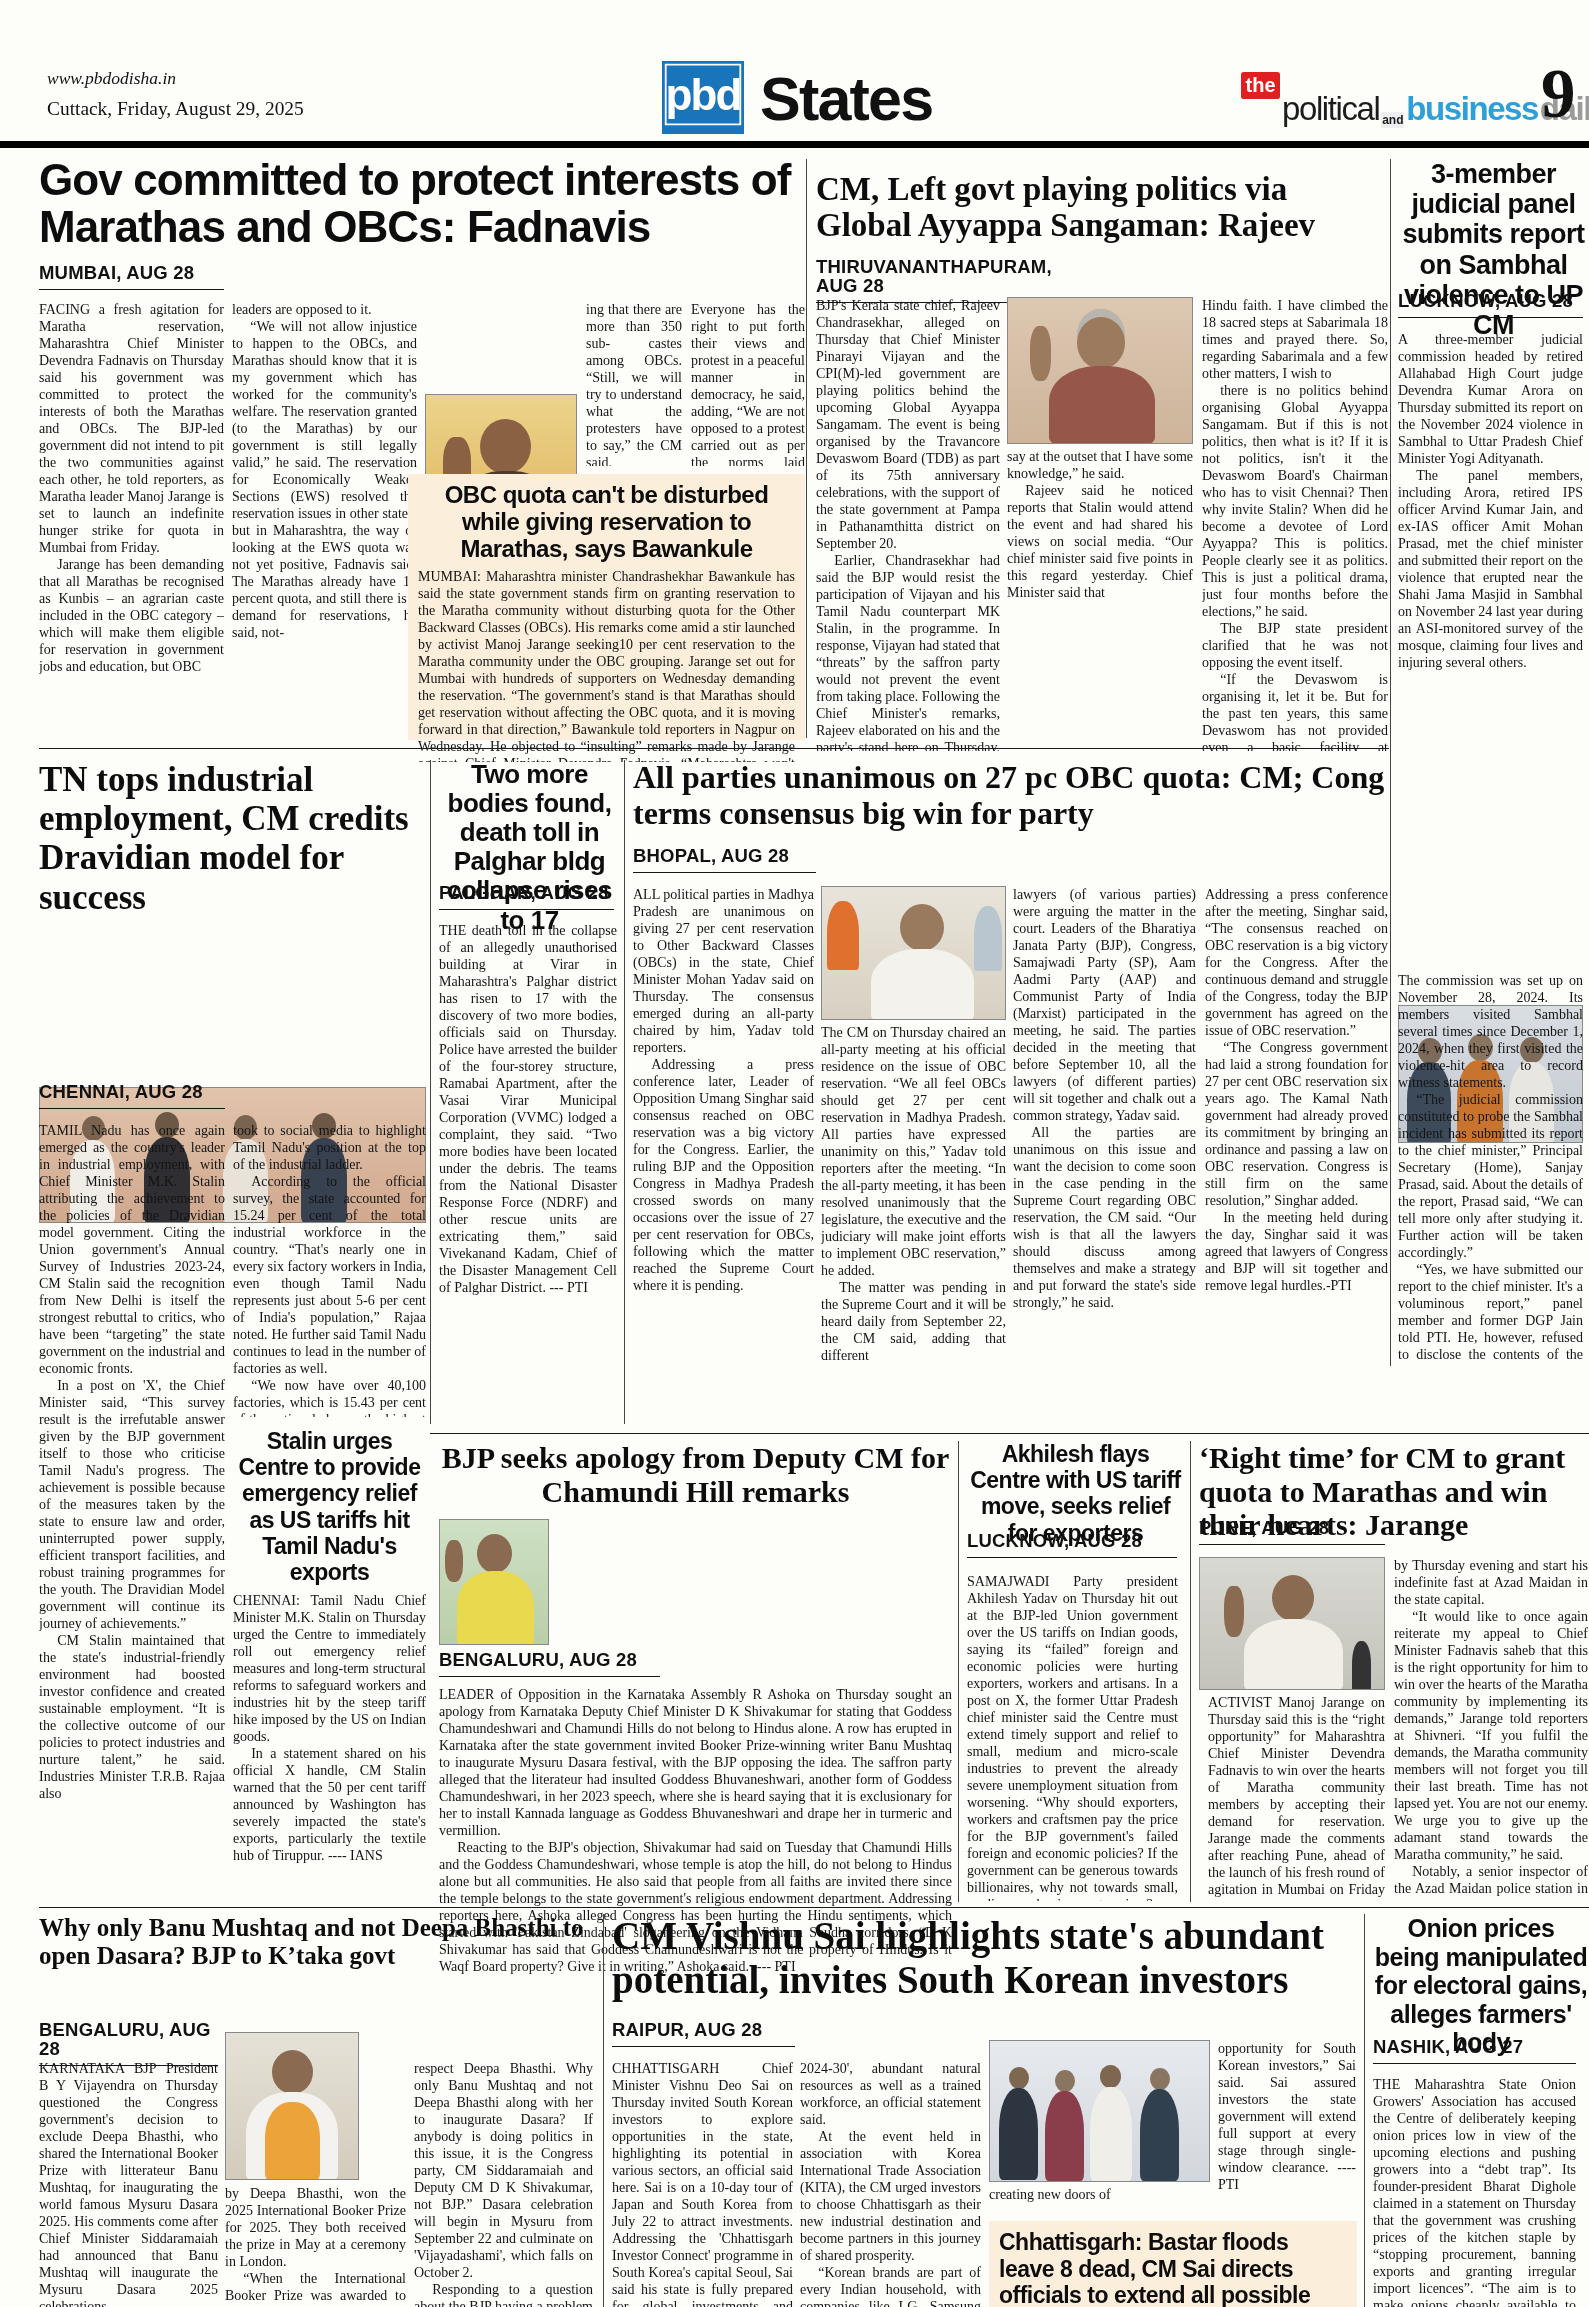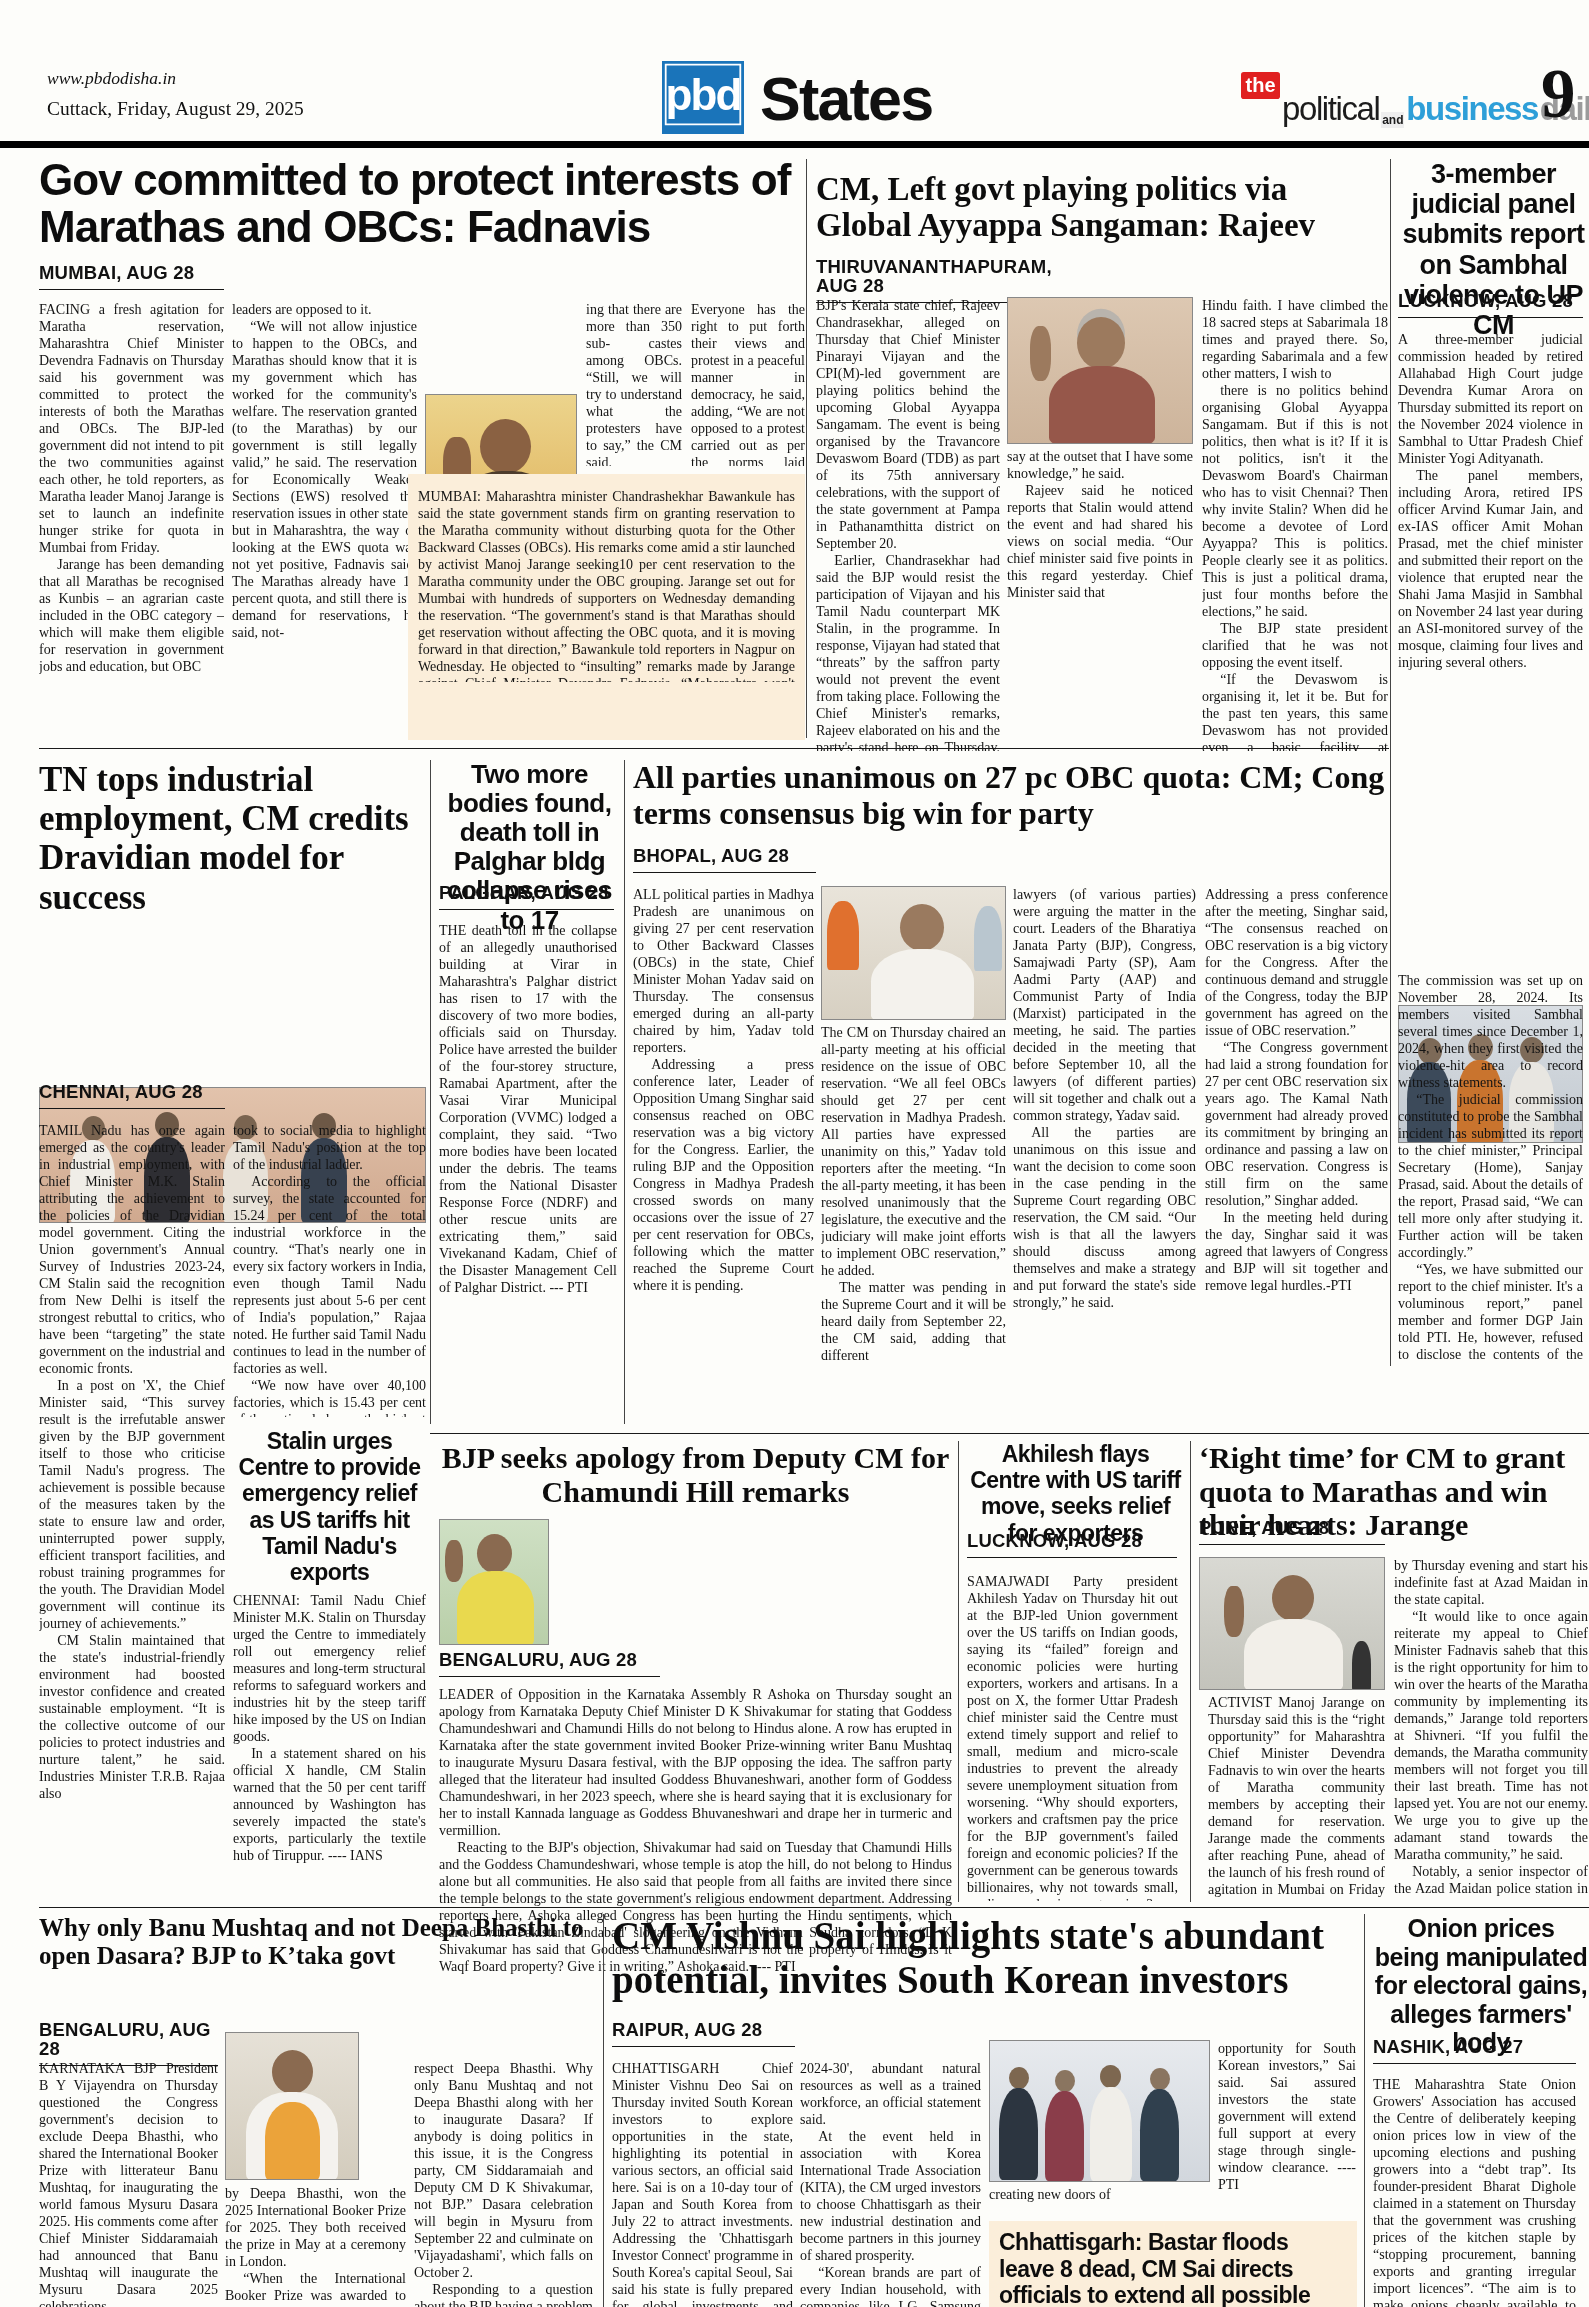--- a/index.html
+++ b/index.html
@@ -83,20 +83,21 @@
       <div class="p-arm" style="left:16.6px; top:42px; width:28px; height:60px; background:#8a6142;"></div>
     </div>
     <div class="body-text abs" style="left:547px; top:144px; width:96px; height:165px;">
         <p>ing that there are more than 350 sub- castes among OBCs. “Still, we will try to understand what the protesters have to say,” the CM said.</p>
       </div>
     <div class="body-text abs" style="left:652px; top:144px; width:114px; height:165px;">
         <p>Everyone has the right to put forth their views and protest in a peaceful manner in democracy, he said, adding, “We are not opposed to a protest carried out as per the norms laid down by the high court. ---- PTI</p>
       </div>
 
     <div class="cream boxpad abs" style="left:369px; top:317px; width:397px; height:266px;">
+      <div class="hl-sans" style="font-size:24px; line-height:1.12; text-align:center;">OBC quota can't be disturbed while giving reservation to Marathas, says Bawankule</div>
       <div class="body-text" style="height:194px; margin-top:5.5px;">
           <p>MUMBAI: Maharashtra minister Chandrashekhar Bawankule has said the state government stands firm on granting reservation to the Maratha community without disturbing quota for the Other Backward Classes (OBCs). His remarks come amid a stir launched by activist Manoj Jarange seeking10 per cent reservation to the Maratha community under the OBC grouping. Jarange set out for Mumbai with hundreds of supporters on Wednesday demanding the reservation. “The government's stand is that Marathas should get reservation without affecting the OBC quota, and it is moving forward in that direction,” Bawankule told reporters in Nagpur on Wednesday. He objected to “insulting” remarks made by Jarange against Chief Minister Devendra Fadnavis. “Maharashtra won't tolerate the insult of Fadnavis. --- PTI</p>
         </div>
     </div>
   </div>
 
   <div class="abs vrule" style="left:806px; top:159px; height:579px;"></div>
   <div class="abs" style="left:816px; top:171px; width:572px; height:581px;">
     <div class="hl-serif" style="font-size:33px; line-height:1.1;">CM, Left govt playing politics via Global Ayyappa Sangaman: Rajeev</div>
     <div class="dateline" style="position:absolute; left:0; top:87px; width:258px;">THIRUVANANTHAPURAM, AUG 28</div>

